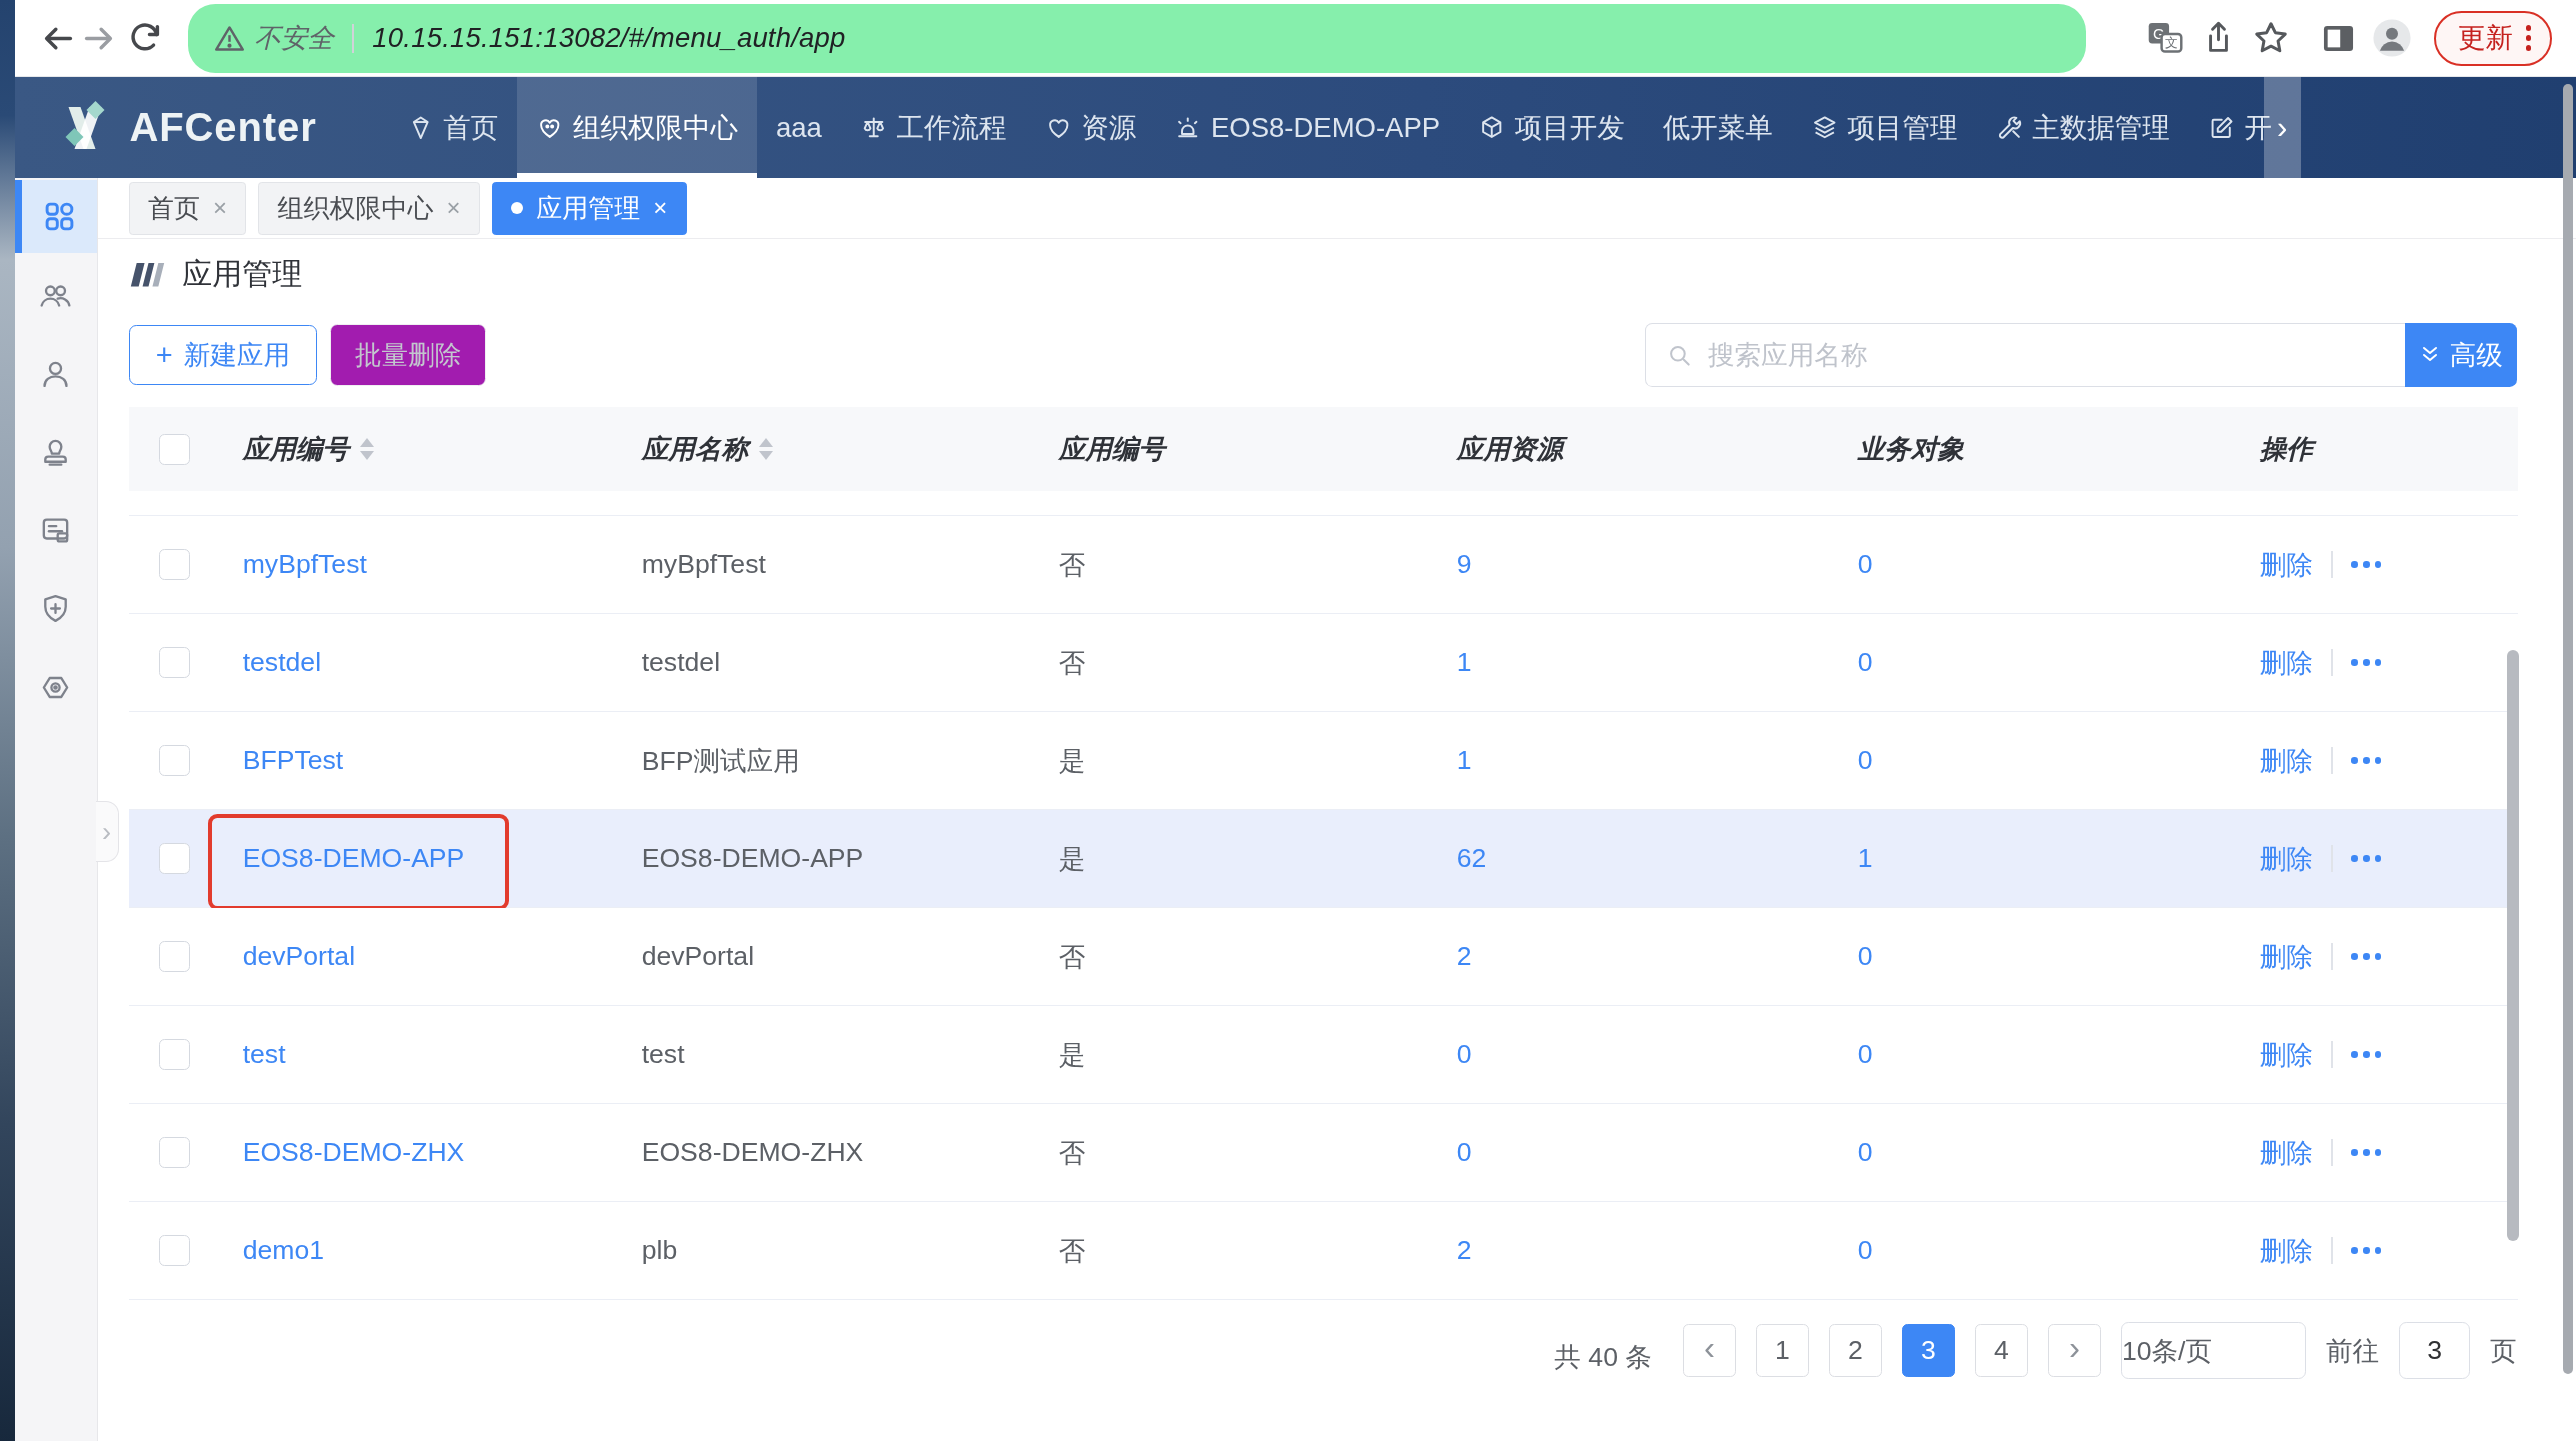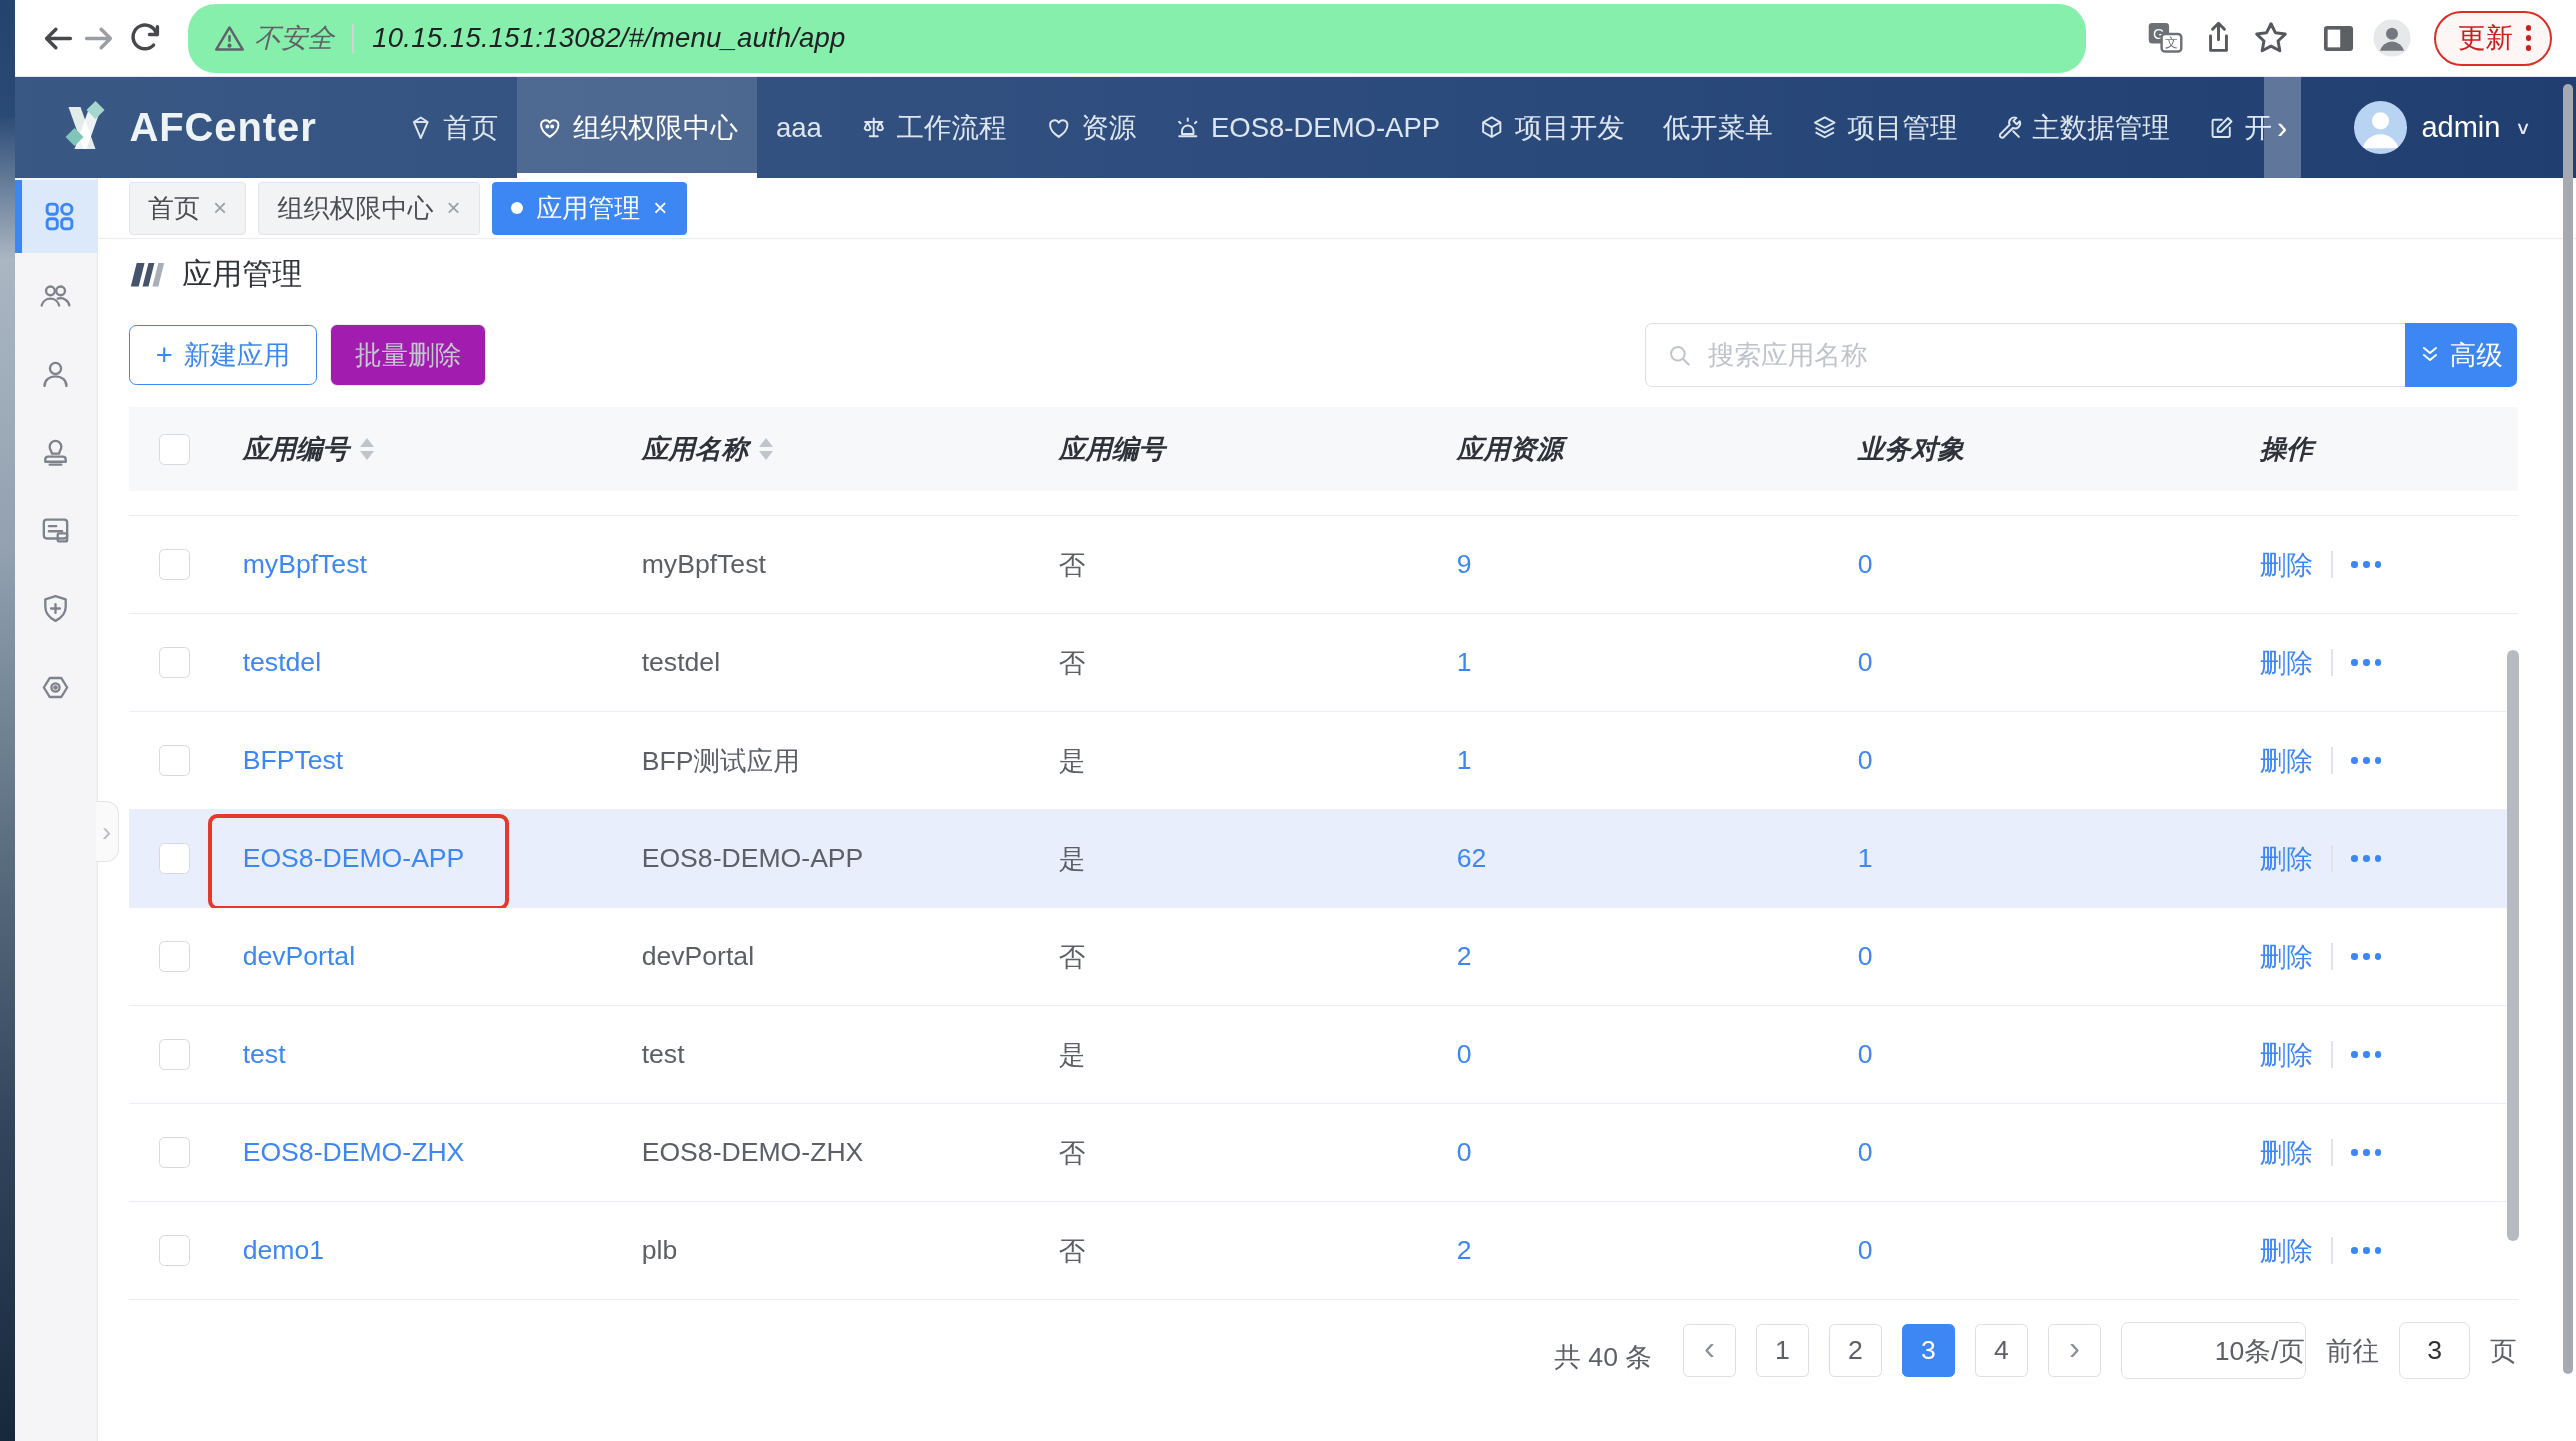--- a/index.html
+++ b/index.html
@@ -100,21 +100,21 @@
   .dots i{width:6.4px;height:6.4px;border-radius:50%;background:#3d87f5;}
   .row-annotation{display:none;position:absolute;left:79px;top:3.7px;width:293px;height:88px;border:4.6px solid #e23b2d;border-radius:9.2px;pointer-events:none;}
   .t-row.annotated .row-annotation{display:block;}
 
   
   .pagination{margin:22px 59px 0 31px;display:flex;align-items:center;justify-content:flex-end;gap:20px;font-size:26.6px;color:#5c6066;}
   .pg-btn{min-width:53px;height:53px;border:1.8px solid #dcdee3;border-radius:5.5px;background:#fff;display:flex;align-items:center;justify-content:center;
     color:#5c6066;box-sizing:border-box;cursor:pointer;}
   .pg-btn.chev{color:#8d9299;font-size:33px;padding-bottom:5.5px;}
   .pg-btn.active{background:#3d87f5;border-color:#3d87f5;color:#fff;}
-  .pg-select{width:185px;height:57px;border:1.8px solid #dcdfe6;border-radius:7.3px;display:flex;align-items:center;justify-content:flex-end;box-sizing:border-box;cursor:pointer;}
+  .pg-select{width:185px;height:57px;border:1.8px solid #dcdfe6;border-radius:7.3px;display:flex;align-items:center;justify-content:flex-start;box-sizing:border-box;cursor:pointer;}
   .pg-goto-input{width:71px;height:57px;border:1.8px solid #dcdfe6;border-radius:7.3px;text-align:center;font-size:26.6px;color:#303133;box-sizing:border-box;outline:none;font-family:inherit;}
   .pg-total{margin-right:11px;margin-top:13px;}
 
   
   .inner-scrollbar{position:absolute;left:2506px;top:650px;width:12px;height:591px;background:#b7bac0;border-radius:6.4px;}
   .win-scrollbar{position:absolute;left:2562px;top:84px;width:10px;height:1290px;background:#a6aab0;border-radius:5.5px;}
 </style>
 </head>
 <body>
 
@@ -280,30 +280,20 @@
         </div>
         <div class="nav-item">
           <svg width="27.5" height="27.5" viewBox="0 0 24 24" fill="none" stroke="currentColor" stroke-width="1.7" stroke-linecap="round" stroke-linejoin="round">
               <path d="M12 5H5a1 1 0 0 0-1 1v13a1 1 0 0 0 1 1h13a1 1 0 0 0 1-1v-7"></path>
               <path d="M17.5 3.5l3 3L11.5 15.5H8.5v-3z"></path>
             </svg>
           <span>开</span>
         </div>
       </div>
       <div class="nav-more-band">›</div>
-      <div class="user-block">
-        <span class="avatar">
-          <svg width="53" height="53" viewBox="0 0 28 28">
-              <circle cx="14" cy="10.5" r="4.5" fill="#fff"></circle>
-              <path d="M4.5 25a9.8 9.8 0 0 1 19 0z" fill="#fff"></path>
-            </svg>
-        </span>
-        <span class="user-name">admin</span>
-        <span class="user-caret">∨</span>
-      </div>
     </div>
 
     <div class="app-body">
       <div class="sidebar">
         <div class="side-item first active">
           <svg width="35" height="35" viewBox="0 0 24 24" fill="none" stroke="#3d87f5" stroke-width="2">
               <rect x="3.5" y="3.5" width="7" height="7" rx="2.2"></rect>
               <rect x="13.5" y="3.5" width="7" height="7" rx="3.5"></rect>
               <rect x="3.5" y="13.5" width="7" height="7" rx="2.2"></rect>
               <rect x="13.5" y="13.5" width="7" height="7" rx="2.2"></rect>

